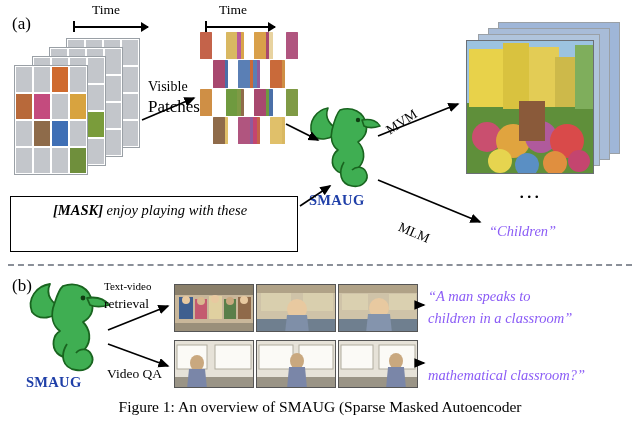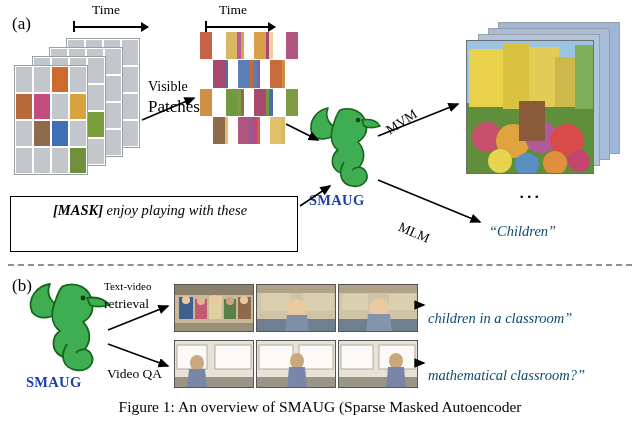--- a/index.html
+++ b/index.html
@@ -136,21 +136,21 @@
     letter-spacing: 0.3px;
   }
 
   
   .quote {
     position: absolute;
     font-family: "Liberation Serif", serif;
     font-style: italic;
     font-size: 14.5px;
     line-height: 19px;
-    color: #0c4a6e;
+    color: #8b5cf6;
     white-space: pre-line;
   }
 
   
   .caption {
     position: absolute;
     left: 8px;
     top: 398px;
     width: 624px;
     font-family: "Liberation Serif", serif;
@@ -503,20 +503,21 @@
     <svg width="80" height="48" viewBox="0 0 80 48">
       <rect width="80" height="48" fill="#e6e2d8"></rect>
       <rect x="2" y="4" width="32" height="24" fill="#fbfaf6" stroke="#b0ac9e"></rect>
       <rect x="40" y="4" width="36" height="24" fill="#fbfaf6" stroke="#b0ac9e"></rect>
       <rect x="0" y="36" width="80" height="12" fill="#9a9486"></rect>
       <ellipse cx="57" cy="20" rx="7" ry="8" fill="#c9a87f"></ellipse>
       <path d="M47 48 L49 26 L65 26 L67 48 Z" fill="#7a86a8"></path>
     </svg>
   </div>
 
+  <div class="quote" style="left:428px; top:287px;">“A man speaks to</div>
   <div class="quote" style="left:428px; top:309px;">children in a classroom”</div>
   <div class="quote" style="left:428px; top:366px;">mathematical classroom?”</div>
 
   <div class="caption">Figure 1:  An overview of SMAUG (Sparse Masked Autoencoder</div>
 
   <svg class="overlay">
     <defs>
       <marker id="ah" markerWidth="8" markerHeight="8" refX="6" refY="3" orient="auto">
         <path d="M0,0 L7,3 L0,6 z" fill="#000"></path>
       </marker>

